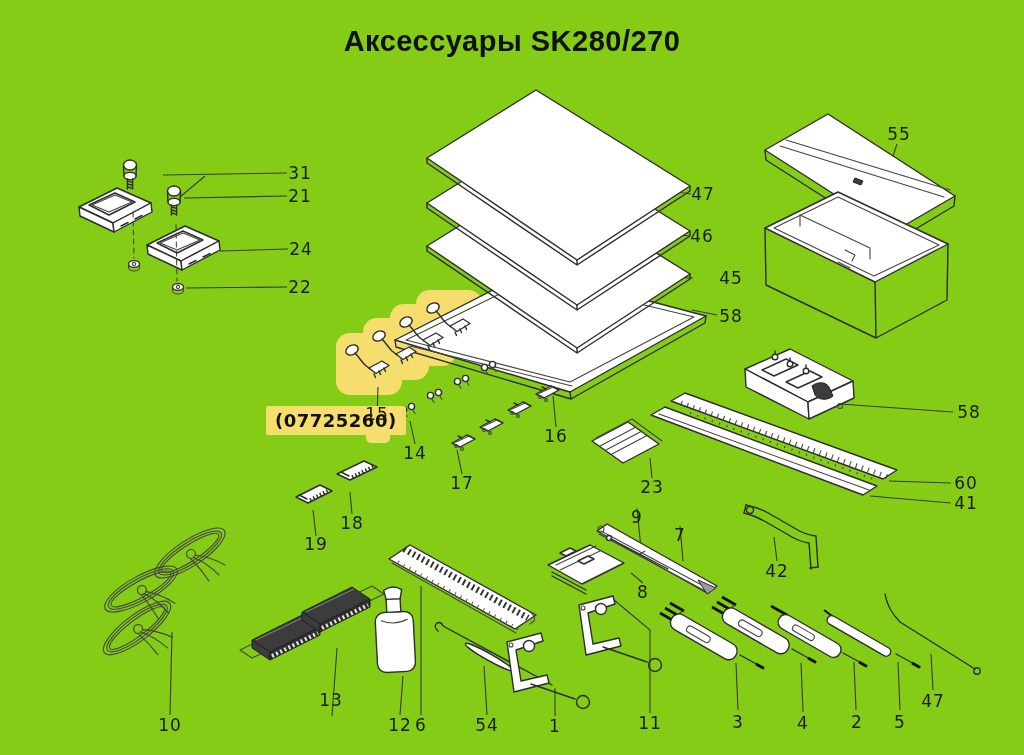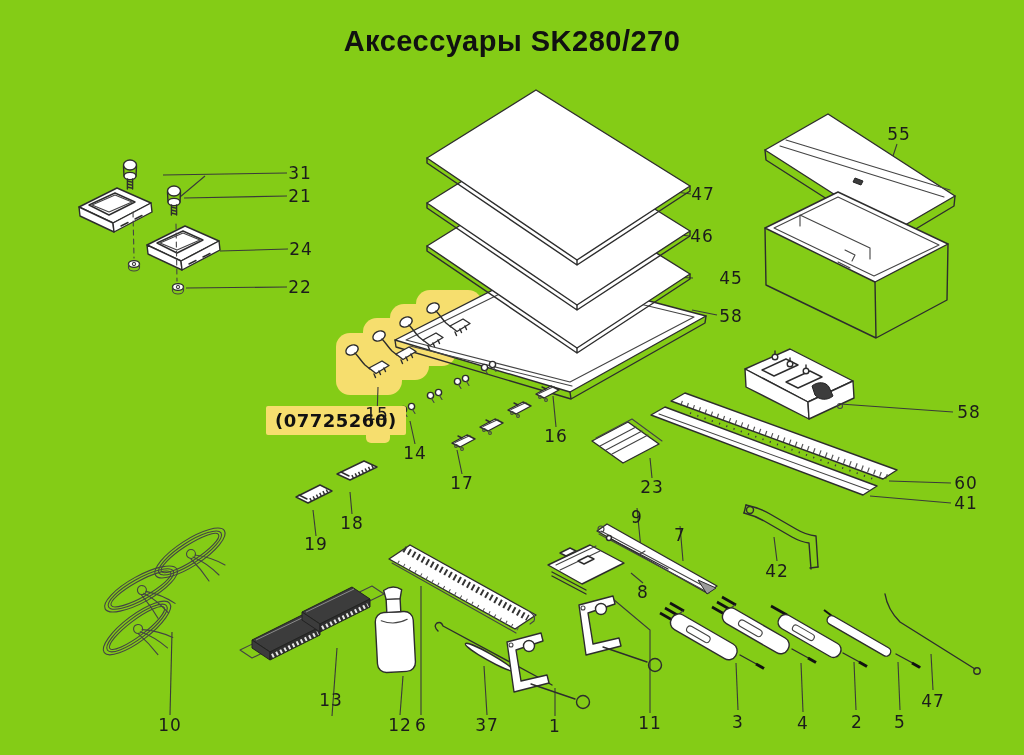--- a/index.html
+++ b/index.html
@@ -366,21 +366,21 @@
 <span class="lbl" style="left:556px;top:436px">16</span>
 <span class="lbl" style="left:415px;top:453px">14</span>
 <span class="lbl" style="left:462px;top:483px">17</span>
 <span class="lbl" style="left:377px;top:414px">15</span>
 <span class="lbl" style="left:316px;top:544px">19</span>
 <span class="lbl" style="left:352px;top:523px">18</span>
 <span class="lbl" style="left:170px;top:725px">10</span>
 <span class="lbl" style="left:331px;top:700px">13</span>
 <span class="lbl" style="left:400px;top:725px">12</span>
 <span class="lbl" style="left:421px;top:725px">6</span>
-<span class="lbl" style="left:487px;top:725px">37</span>
+<span class="lbl" style="left:487px;top:725px">54</span>
 <span class="lbl" style="left:555px;top:726px">1</span>
 <span class="lbl" style="left:650px;top:723px">11</span>
 <span class="lbl" style="left:738px;top:722px">3</span>
 <span class="lbl" style="left:803px;top:723px">4</span>
 <span class="lbl" style="left:857px;top:722px">2</span>
 <span class="lbl" style="left:900px;top:722px">5</span>
 <span class="lbl" style="left:933px;top:701px">47</span>
 
 </div>
 

